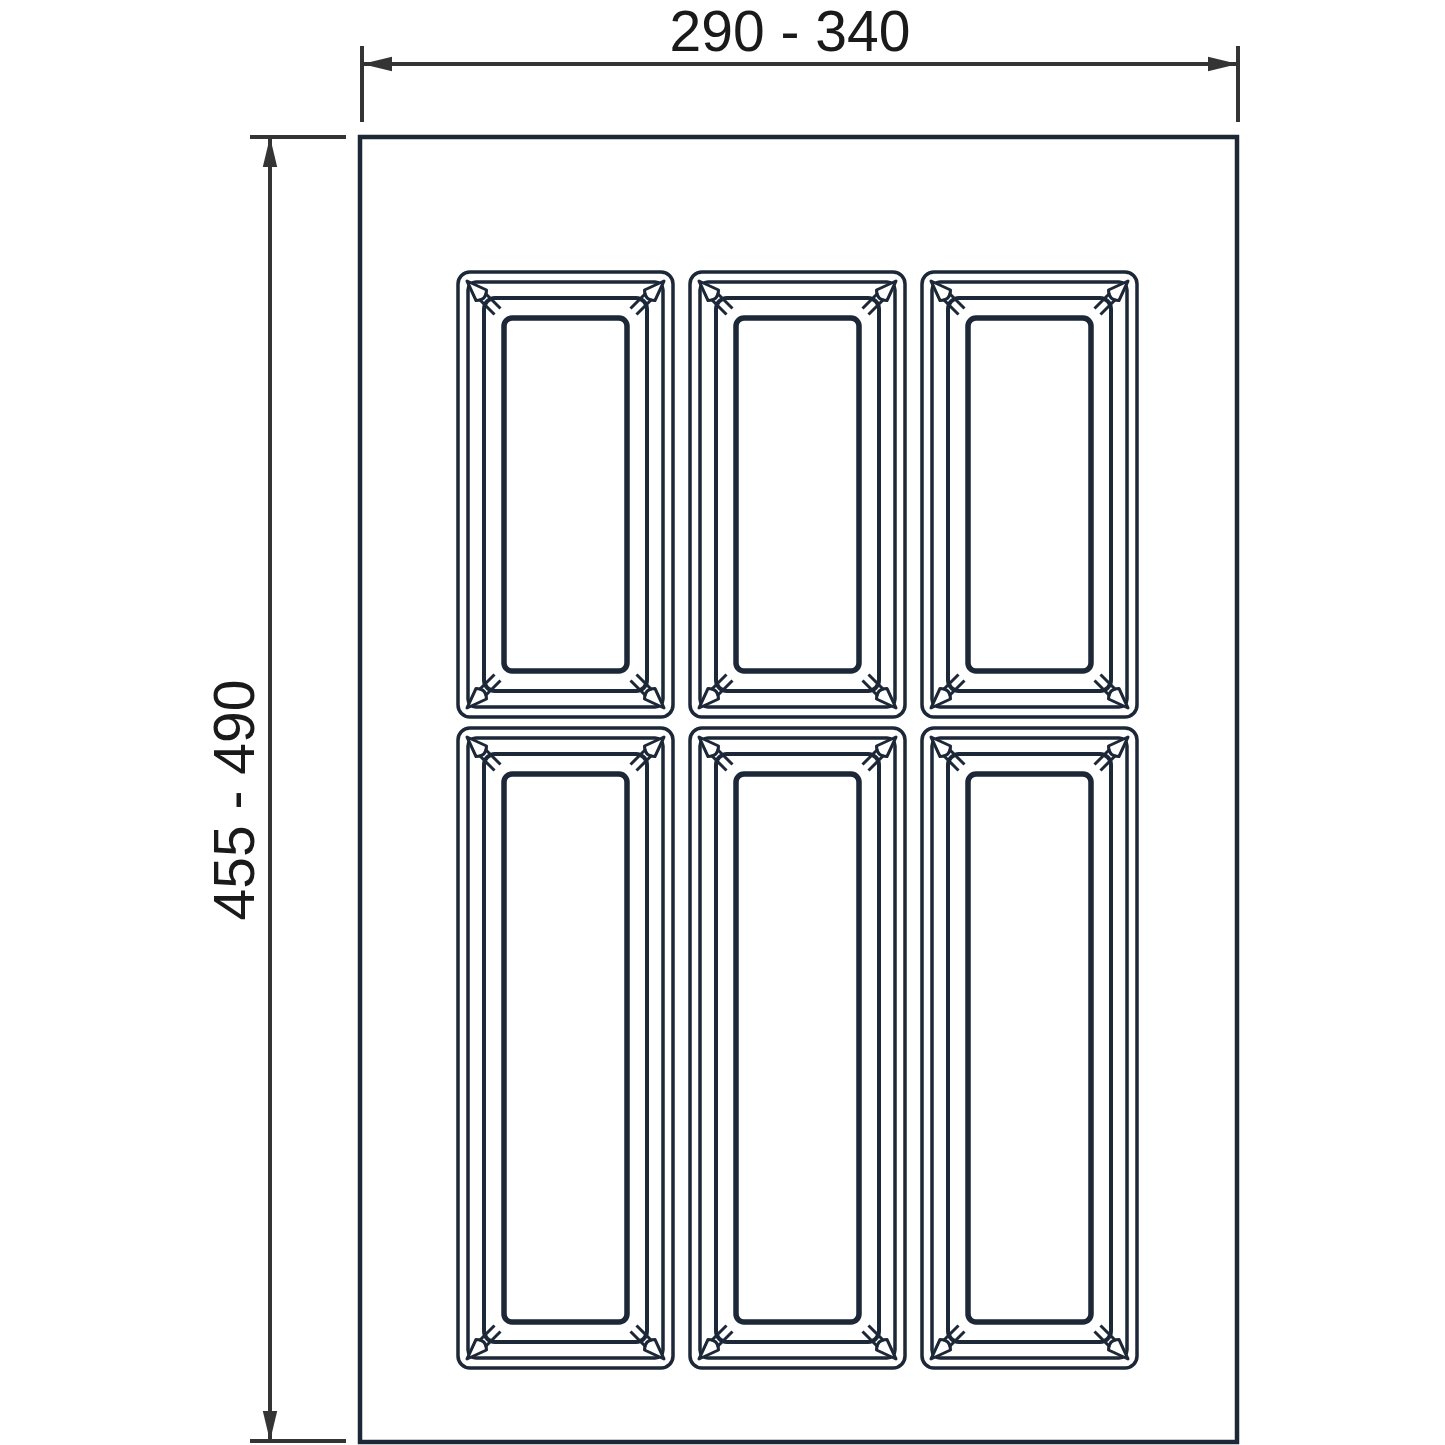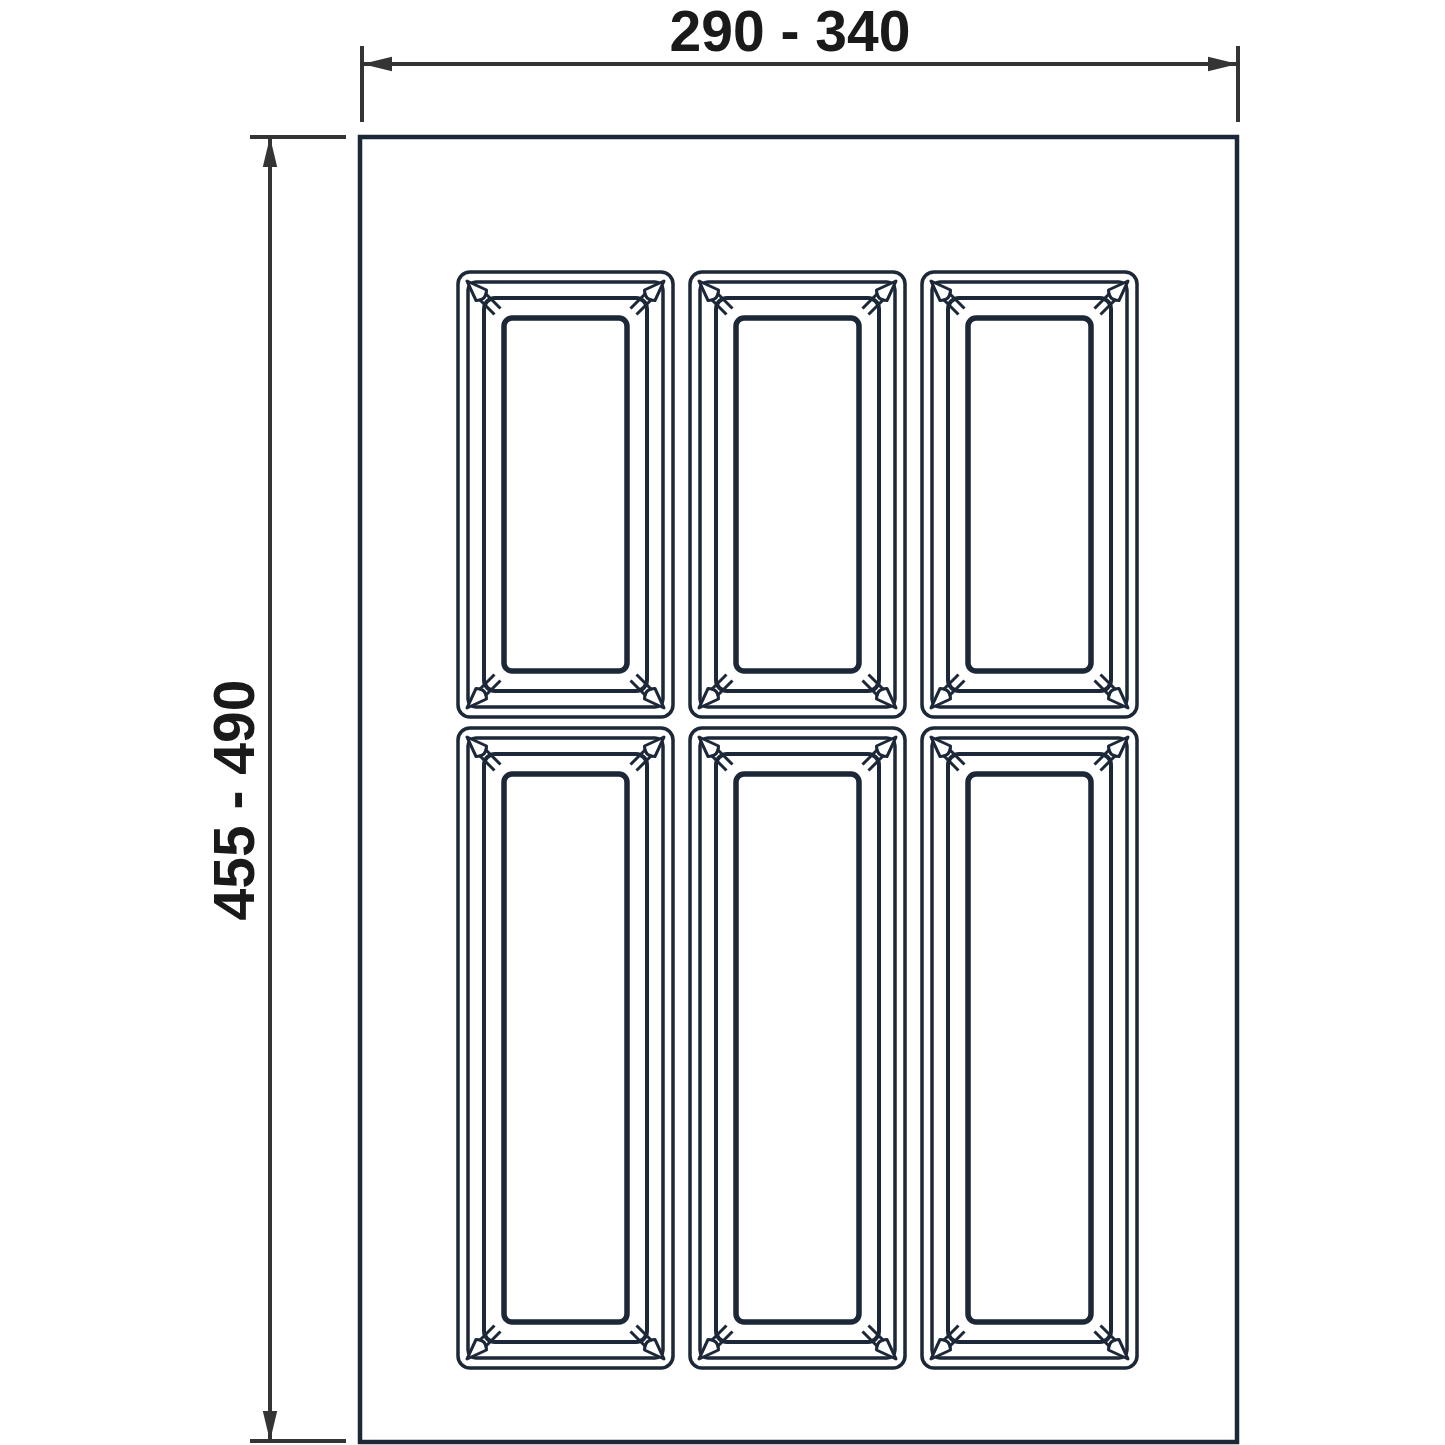--- a/index.html
+++ b/index.html
@@ -7,21 +7,20 @@
     --dim:#343434;
     --text:#1a1a1a;
     --bg:#ffffff;
   }
   html,body{margin:0;padding:0;background:var(--bg);}
   .canvas{
     position:relative;
     width:1445px;height:1445px;
     background:var(--bg);
     overflow:hidden;
-    font-weight:bold;
   }
   svg{display:block;}
   .tray-rect{fill:#ffffff;stroke:var(--draw);stroke-width:4.5;}
   .dim-line{stroke:var(--dim);stroke-width:4;fill:none;}
   .dim-tick{stroke:var(--dim);stroke-width:4;fill:none;}
   .dim-arrow{fill:var(--dim);stroke:none;}
   .dim-label{
     font-family:"Liberation Sans", sans-serif;
     font-size:57px;
     fill:var(--text);

